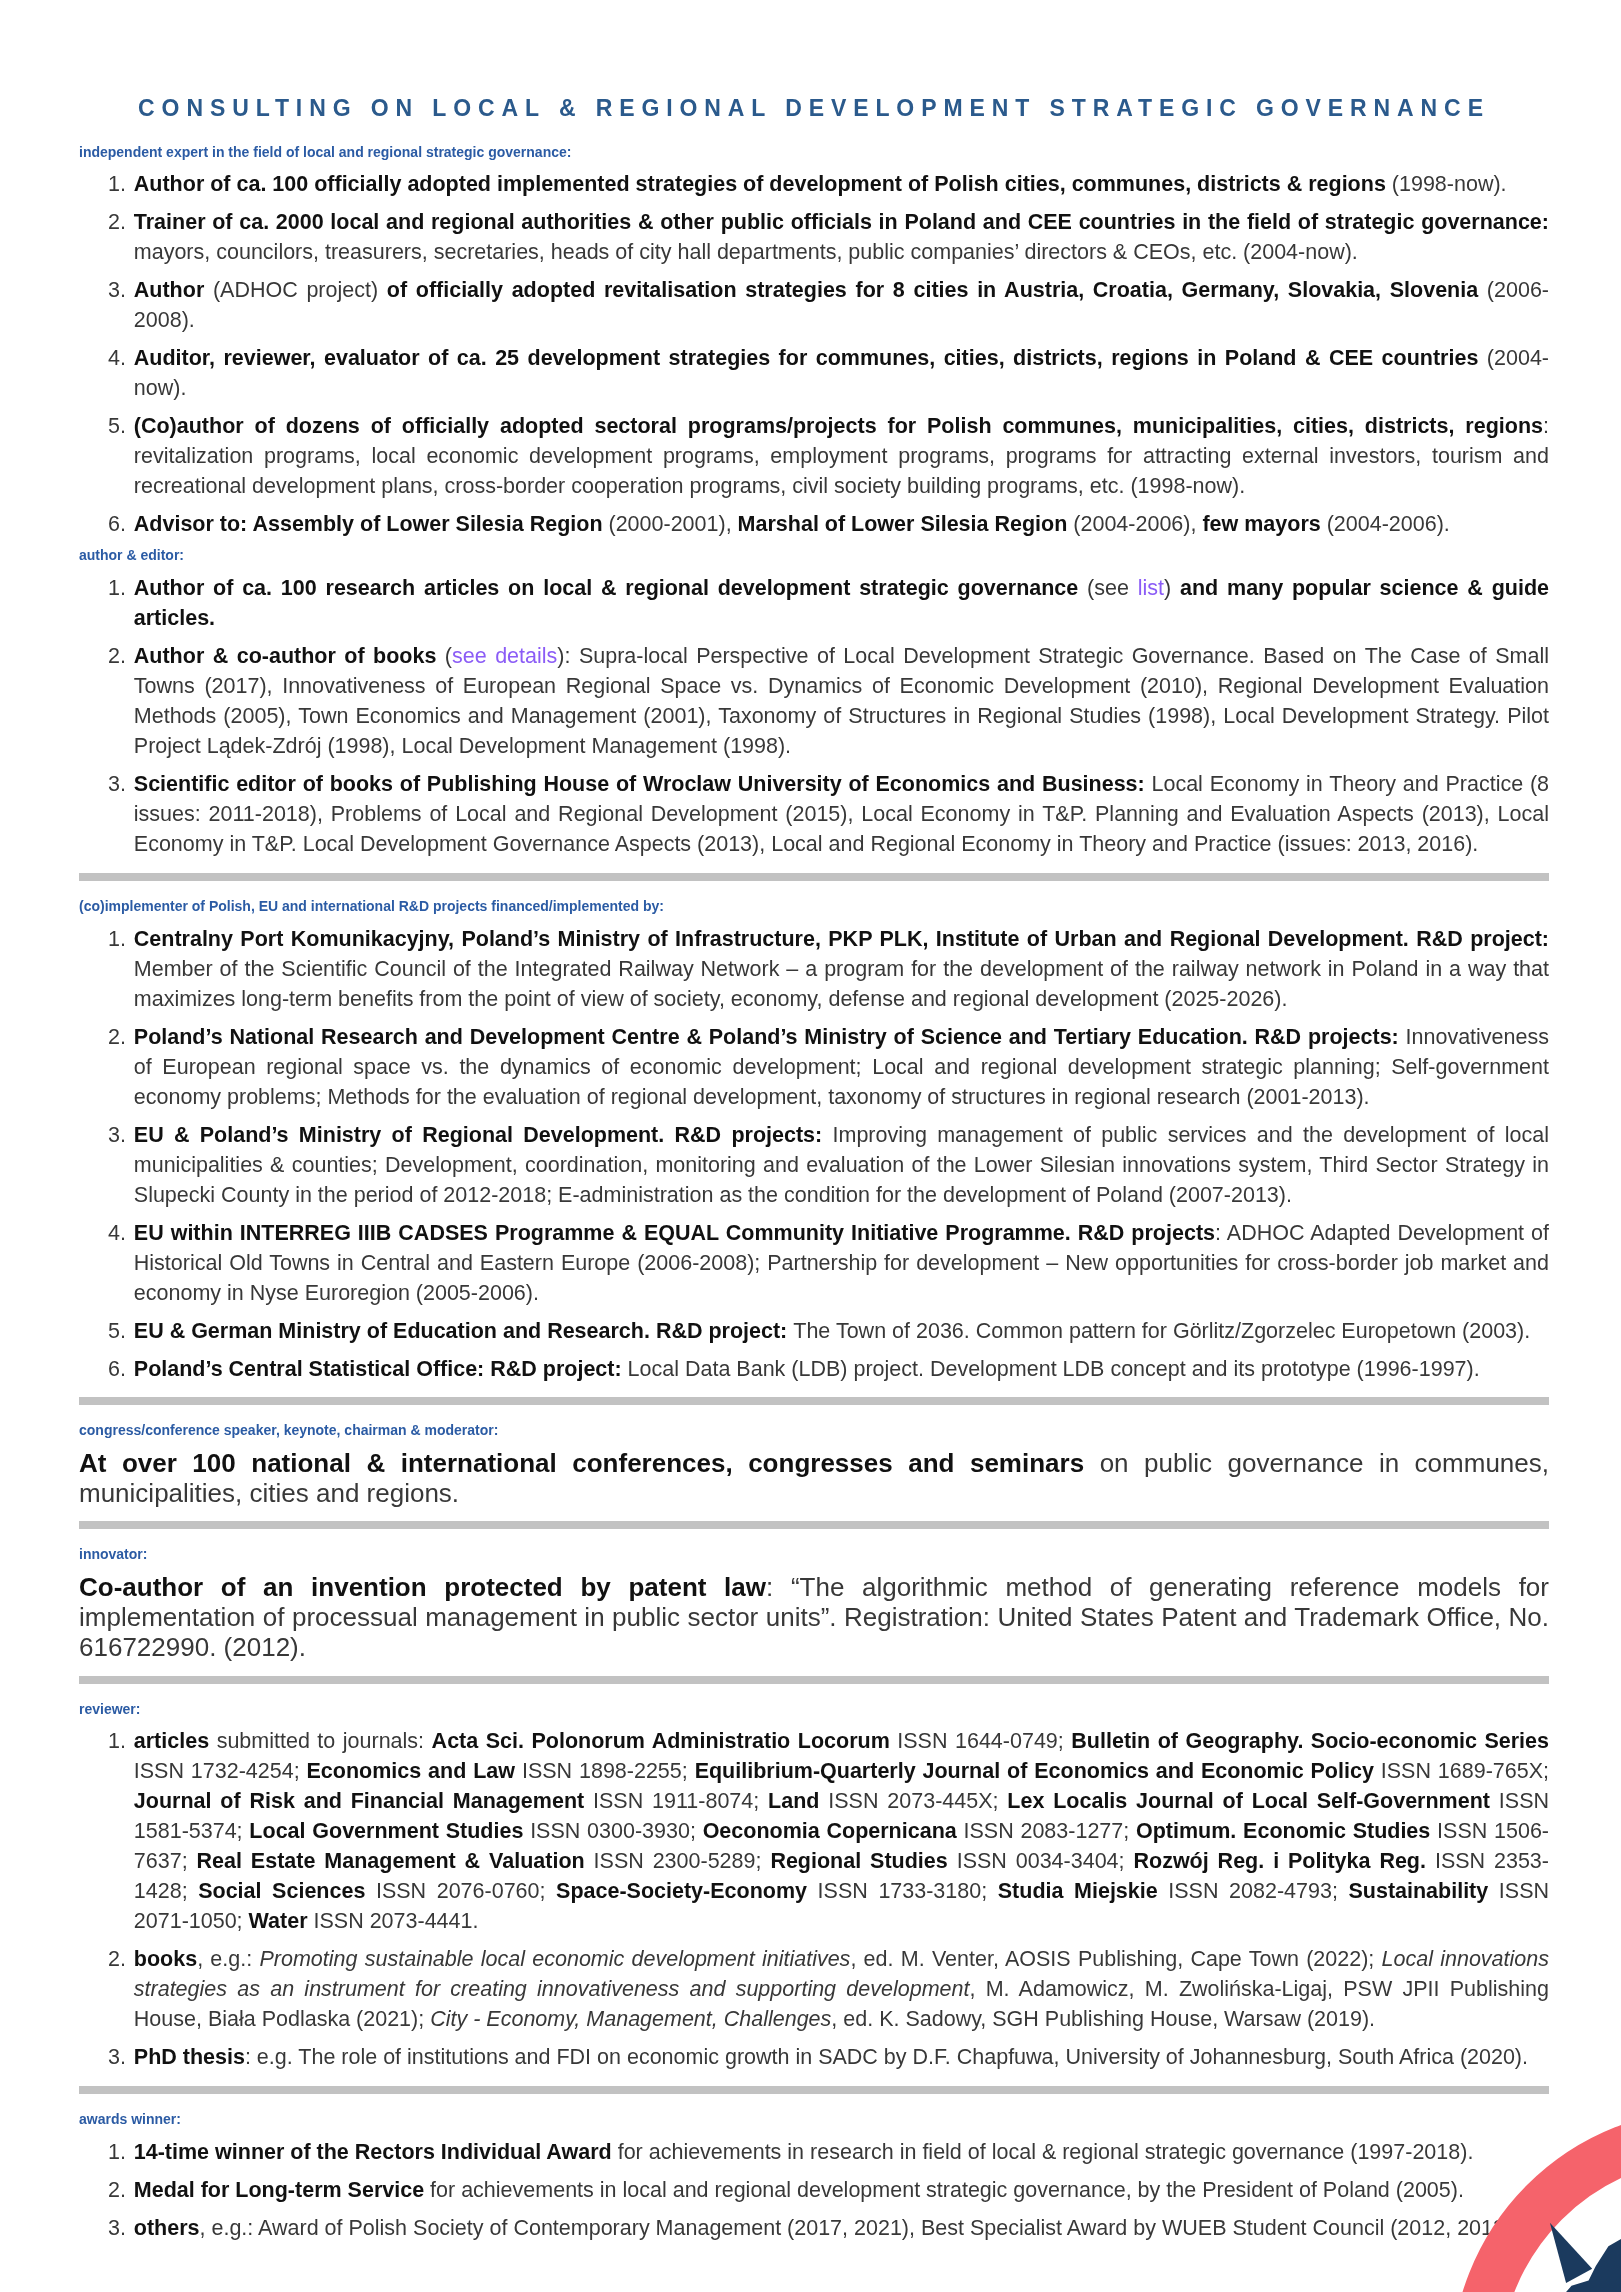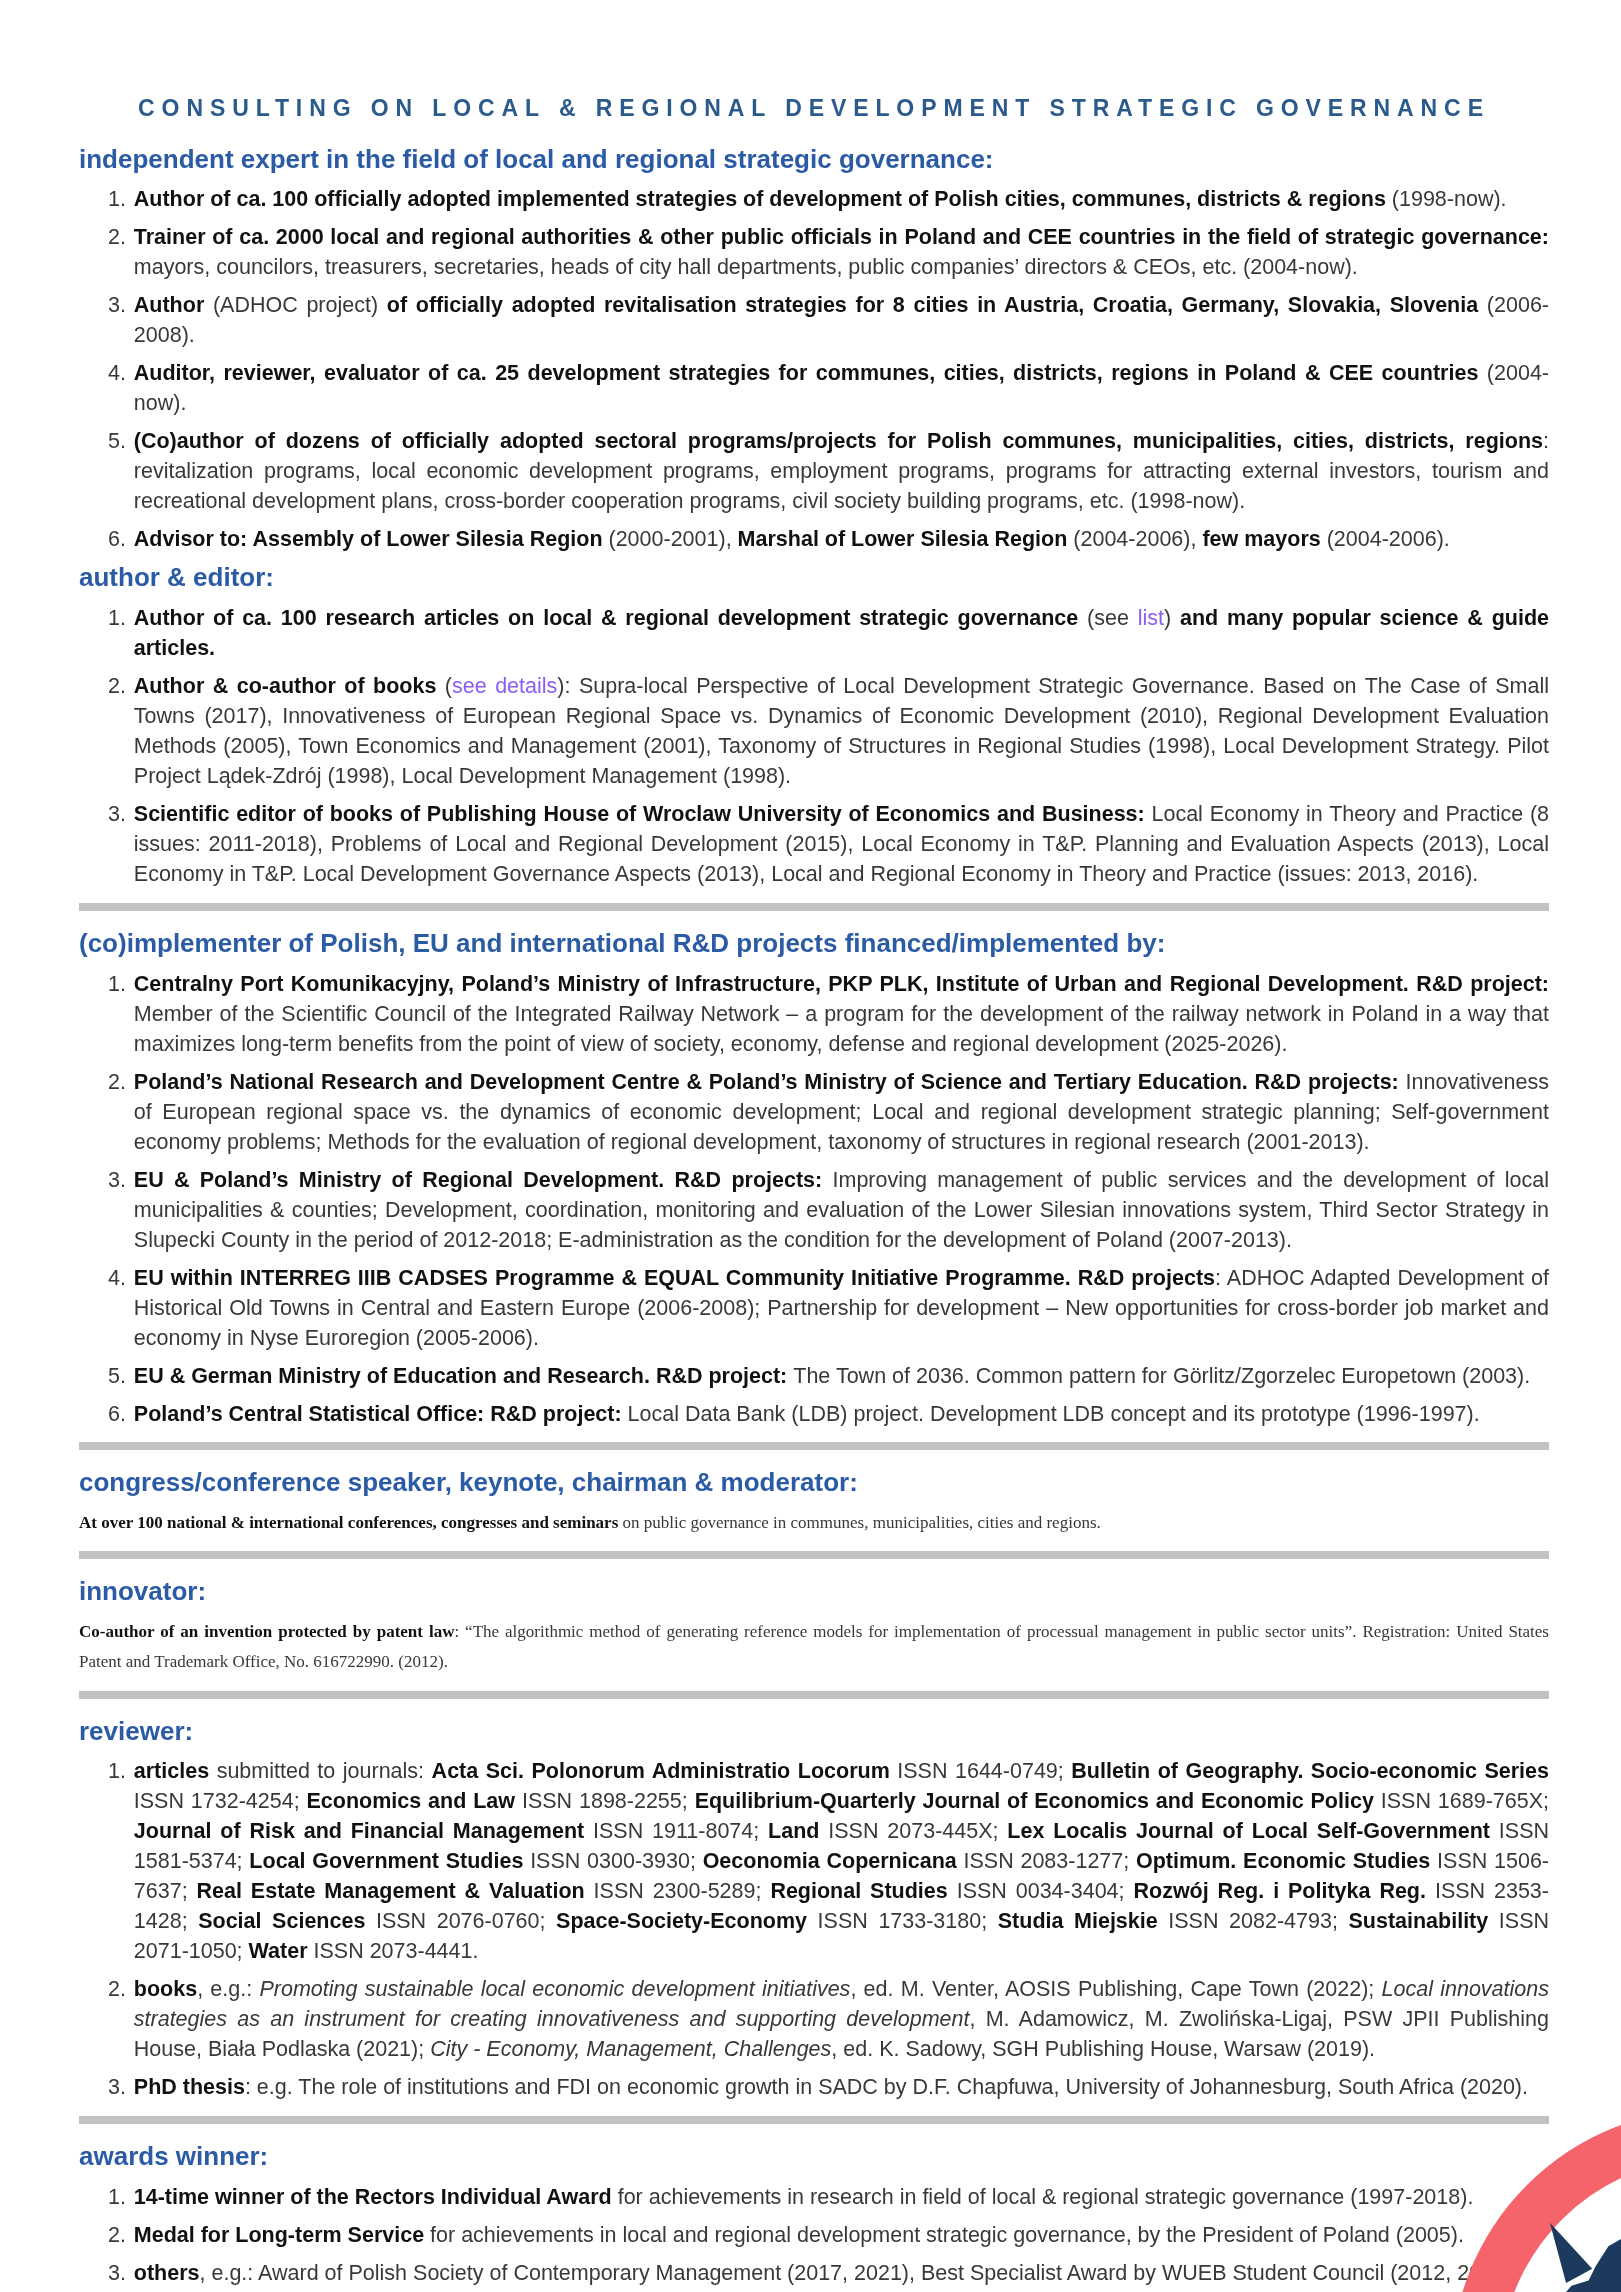--- a/index.html
+++ b/index.html
@@ -27,41 +27,40 @@
     margin: 0 0 21.5px 0;
   }
   .doc-title.second {
     font-size: 22.4px;
     letter-spacing: 0.055em;
     margin: 27px 0 16px 0;
   }
   .label {
     color: #2b5ba4;
     font-weight: bold;
-    font-size: 26px;
+    font-size: 14px;
     margin: 0 0 9.9px 0;
   }
   ol {
     margin: 0 0 1.8px 0;
     padding: 0 0 0 45px;
   }
   li {
     margin: 0 0 8px 8px;
     padding-left: 1.8px;
     text-align: justify;
     font-size: 21.5px;
     line-height: 30px;
   }
   li::marker { color: #383838; }
   .para {
     text-align: justify;
-    font-size: 17px;
+    font-size: 26px;
     line-height: 30px;
     margin: 0 0 5.4px 0;
-    font-family: Liberation Serif, serif;
   }
   .b { font-weight: bold; color: #111111; }
   .i { font-style: italic; }
   .lnk { color: #8b5cf6; cursor: pointer; text-decoration: none; }
   .divider {
     height: 8px;
     background: #c2c2c2;
     margin: 13.4px 0 17px 0;
   }
   .logo-ring {

